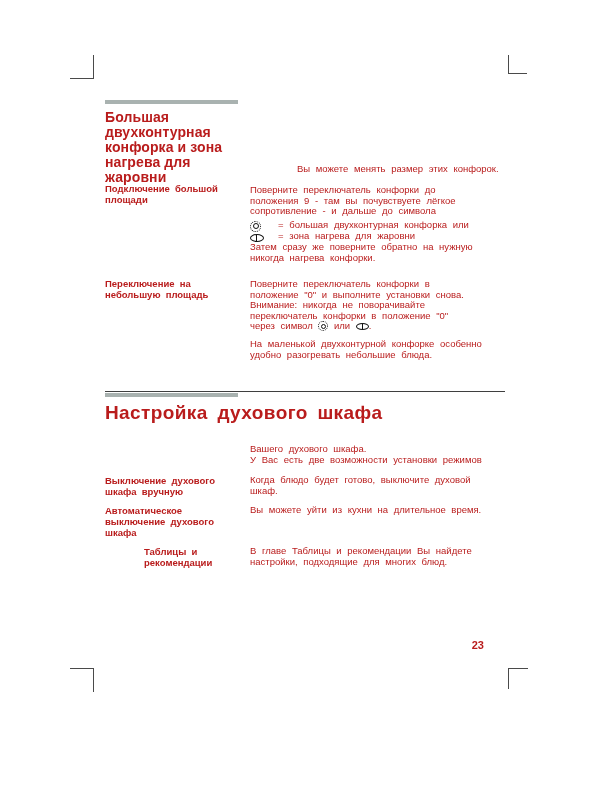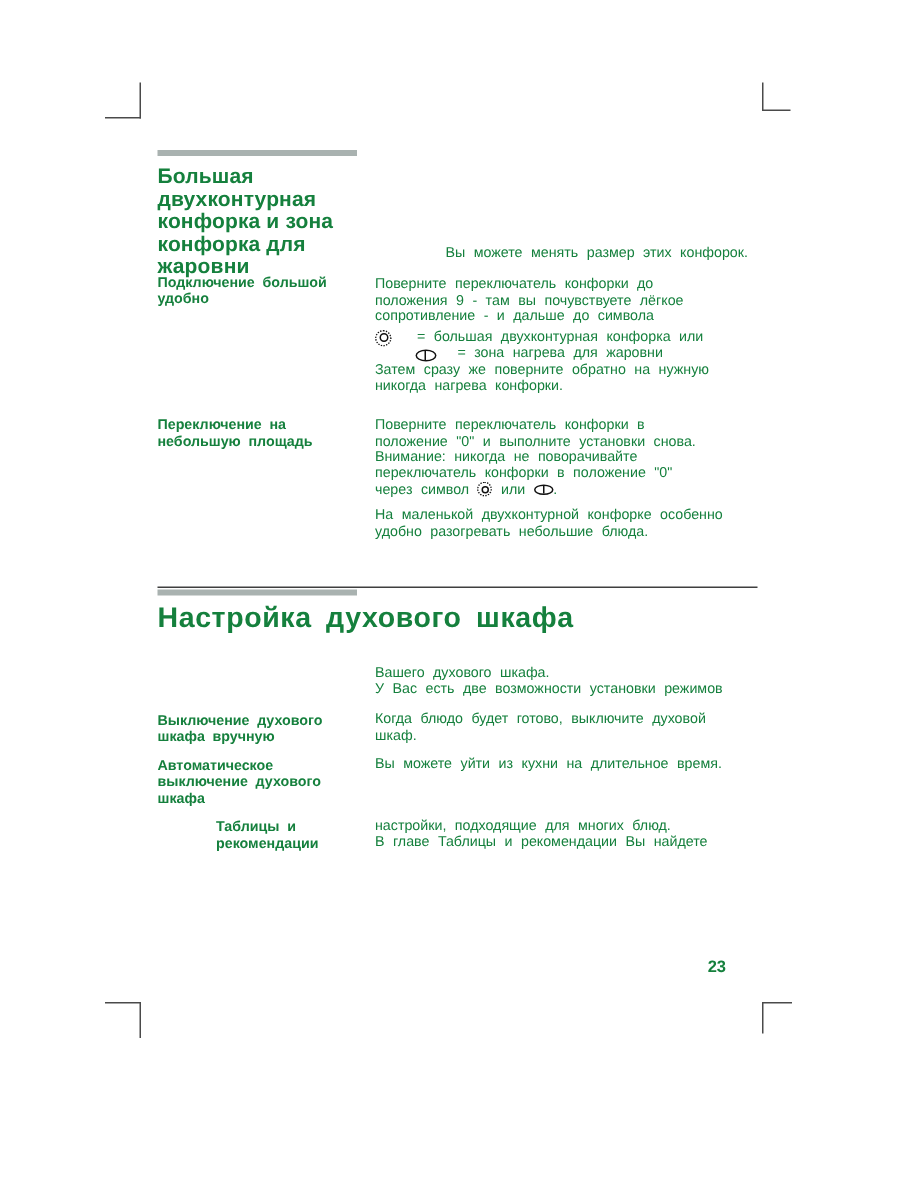--- a/index.html
+++ b/index.html
@@ -1,18 +1,18 @@
 <!DOCTYPE html>
 <html><head>
 <meta charset="utf-8">
 <style>
   html,body{margin:0;padding:0;background:#ffffff;}
   .page{
     position:relative;width:612px;height:792px;background:#ffffff;
-    font-family:"Liberation Sans", sans-serif;color:#15803d;overflow:hidden;
+    font-family:"Liberation Sans", sans-serif;color:#b91c1c;overflow:hidden;
   }
   .abs{position:absolute;}
   
   .crop{position:absolute;width:23px;height:23px;}
   .crop-tl{left:70px;top:55px;border-right:1.5px solid #4a4a4a;border-bottom:1.5px solid #4a4a4a;}
   .crop-tr{left:508px;top:55px;width:18px;height:18px;border-left:1.5px solid #4a4a4a;border-bottom:1.5px solid #4a4a4a;}
   .crop-bl{left:70px;top:668px;border-top:1.5px solid #4a4a4a;border-right:1.5px solid #4a4a4a;}
   .crop-br{left:508px;top:668px;width:19px;height:20px;border-top:1.5px solid #4a4a4a;border-left:1.5px solid #4a4a4a;}
   .graybar{position:absolute;left:105px;width:133px;height:4px;background:#a9b2b0;}
   .rule{position:absolute;left:105px;top:391px;width:400px;height:1.3px;background:#3f3f3f;}
@@ -24,21 +24,21 @@
   
   .icon-dual{position:relative;display:inline-block;width:11px;height:11px;
     border:1px dotted #111;border-radius:50%;box-sizing:border-box;vertical-align:-2px;}
   .icon-dual::after{content:"";position:absolute;left:1.5px;top:1.5px;right:1.5px;bottom:1.5px;
     border:1px solid #111;border-radius:50%;}
   .icon-oval{position:relative;display:inline-block;width:14px;height:8px;
     border:1px solid #111;border-radius:50%;box-sizing:border-box;vertical-align:-1px;}
   .icon-oval::after{content:"";position:absolute;left:5px;top:0;bottom:0;width:1px;background:#111;}
   .icon-dual.sm{width:10px;height:10px;}
   .icon-oval.sm{width:13px;height:7px;}
-  .symrow{display:flex;align-items:center;height:11px;justify-content:center;}
+  .symrow{display:flex;align-items:center;height:11px;}
   .symrow .iconslot{width:28px;flex:0 0 28px;}
   .symlabel{font-size:9.5px;word-spacing:3px;white-space:nowrap;}
   .inlinewrap{font-size:9.5px;line-height:10.5px;word-spacing:3px;white-space:nowrap;}
   .pagenum{font-size:11px;font-weight:bold;text-align:right;}
 </style>
 </head>
 <body>
 
 <div class="page">
 
@@ -46,29 +46,29 @@
   <div class="crop crop-tr"></div>
   <div class="crop crop-bl"></div>
   <div class="crop crop-br"></div>
 
   <div class="graybar" style="top:100px;"></div>
 
   <div class="abs h1" style="left:105px;top:110px;">
       <div class="ln">Большая</div>
       <div class="ln">двухконтурная</div>
       <div class="ln">конфорка и зона</div>
-      <div class="ln">конфорка для</div>
+      <div class="ln">нагрева для</div>
       <div class="ln">жаровни</div>
     </div>
 
   <div class="abs body" style="left:249px;top:164px;padding-left:48px;">Вы можете менять размер этих конфорок.</div>
 
   <div class="abs lhead" style="left:105px;top:183px;">
       <div class="ln">Подключение большой</div>
-      <div class="ln">удобно</div>
+      <div class="ln">площади</div>
     </div>
 
   <div class="abs body" style="left:250px;top:185px;">
       <div class="ln">Поверните переключатель конфорки до</div>
       <div class="ln">положения 9 - там вы почувствуете лёгкое</div>
       <div class="ln">сопротивление - и дальше до символа</div>
     </div>
 
   <div class="abs" style="left:250px;top:219px;">
     <div class="symrow">
@@ -136,19 +136,19 @@
     </div>
   <div class="abs body" style="left:250px;top:505px;">
       <div class="ln">Вы можете уйти из кухни на длительное время.</div>
     </div>
 
   <div class="abs lhead" style="left:105px;top:546px;margin-left:39px;">
       <div class="ln">Таблицы и</div>
       <div class="ln">рекомендации</div>
     </div>
   <div class="abs body" style="left:250px;top:546px;">
+      <div class="ln">В главе Таблицы и рекомендации Вы найдете</div>
       <div class="ln">настройки, подходящие для многих блюд.</div>
-      <div class="ln">В главе Таблицы и рекомендации Вы найдете</div>
     </div>
 
   <div class="abs pagenum" style="left:458px;top:639px;width:26px;">23</div>
 
 </div>
 
 </body></html>

